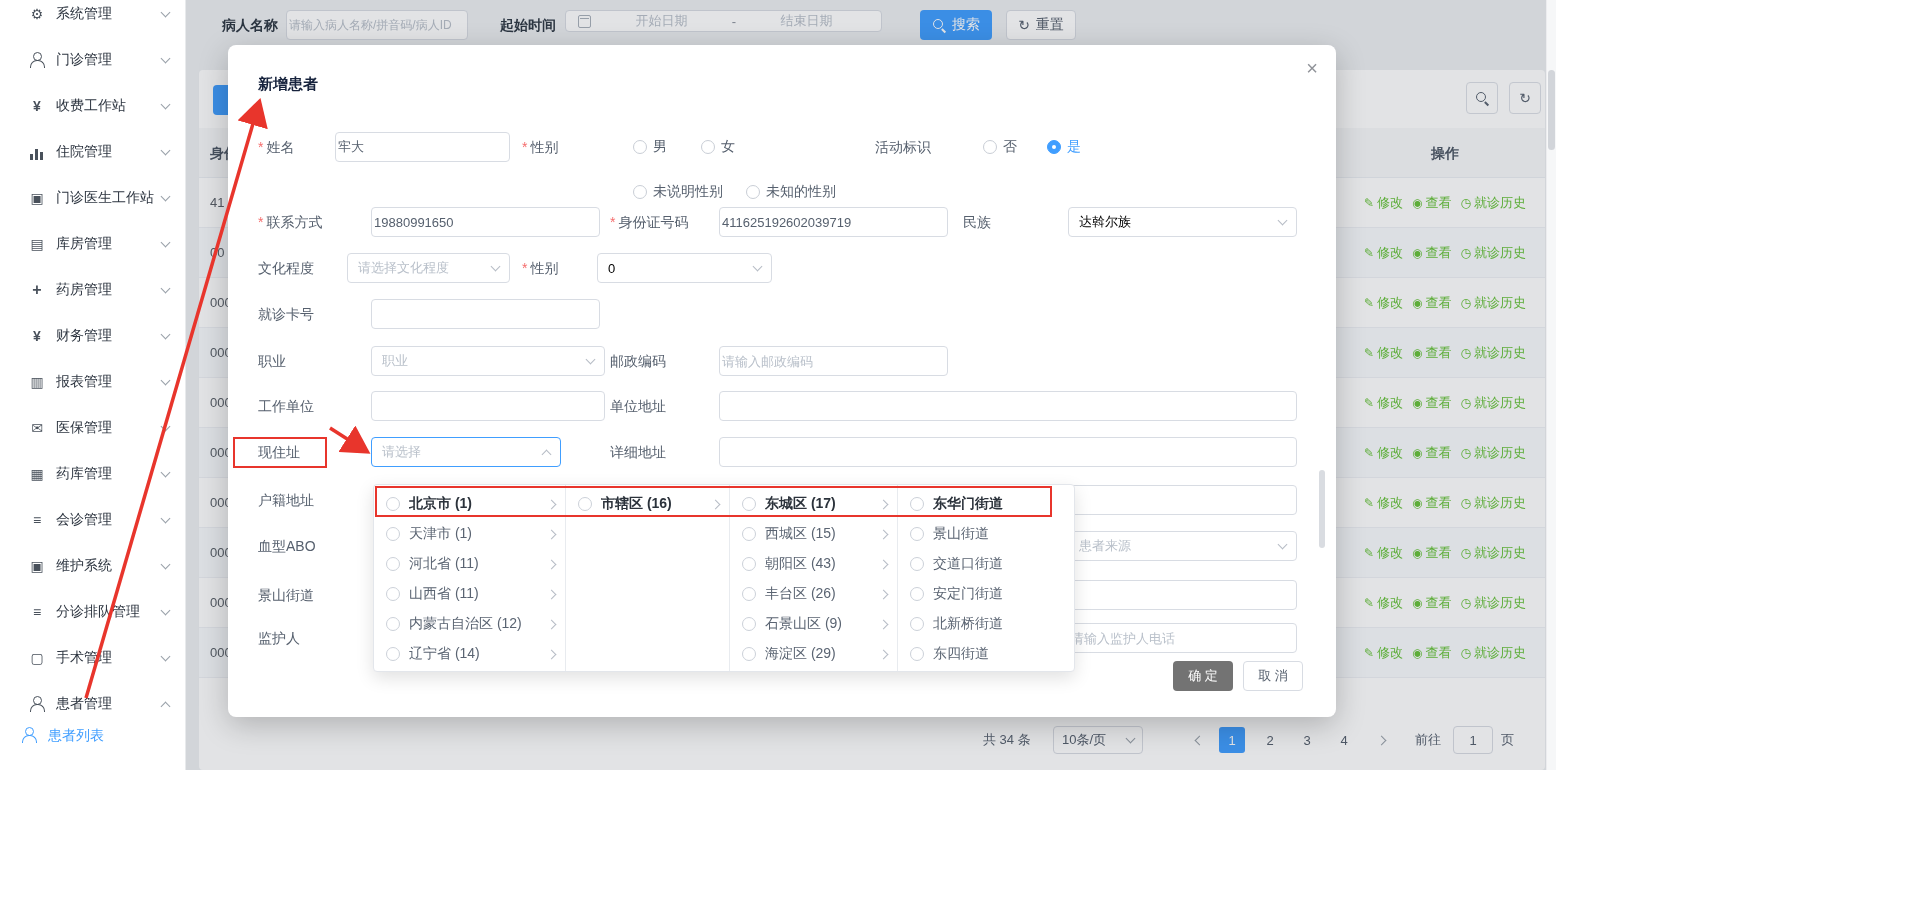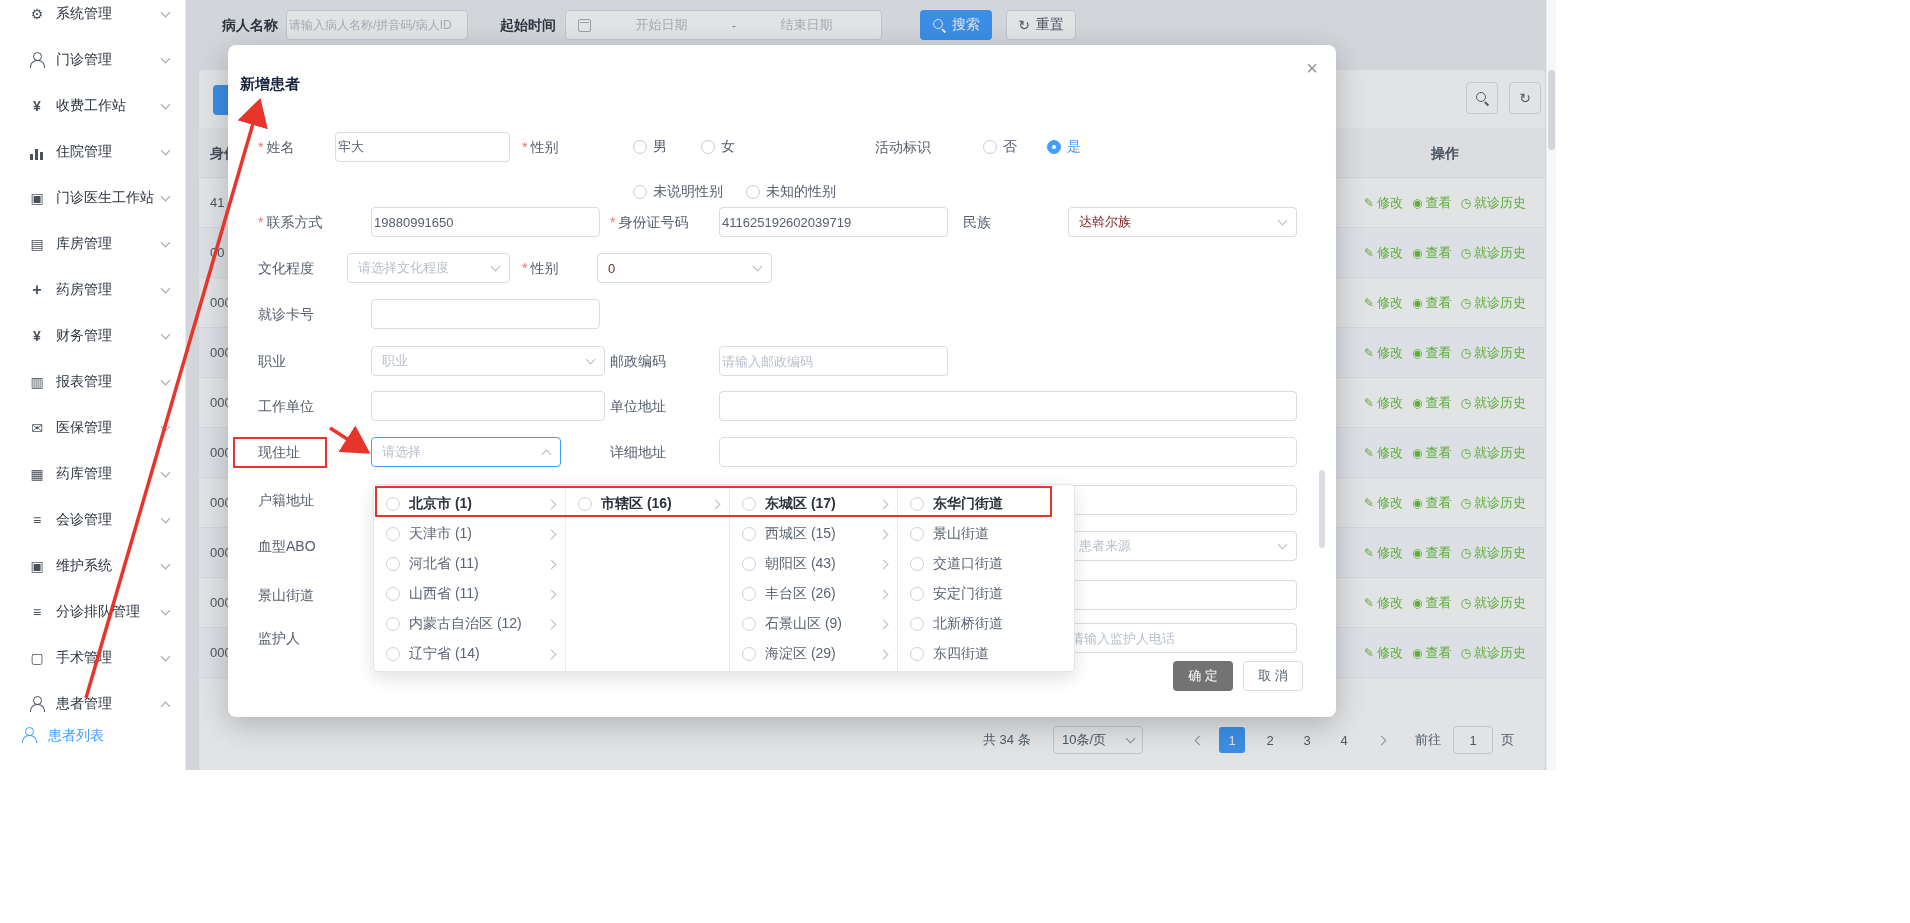--- a/index.html
+++ b/index.html
@@ -24,34 +24,34 @@
 .ic-bars{background-image:linear-gradient(currentColor,currentColor),linear-gradient(currentColor,currentColor),linear-gradient(currentColor,currentColor);background-repeat:no-repeat;background-size:3px 6px,3px 11px,3px 8px;background-position:2px bottom,7px bottom,12px bottom}
 .ic-plus{font-weight:700;font-size:16px}
 .ic-yen{font-weight:700}
 
 .main{position:absolute;left:186px;top:0;width:1370px;height:770px}
 .flabel,.s-label{white-space:nowrap}
 .s-label{position:absolute;height:30px;line-height:30px;font-weight:700;color:#2f3944;font-size:14px}
 .inp{position:absolute;height:30px;border:1px solid #d8dce3;border-radius:4px;background:#fff;font-size:13px;color:#56606e;padding:0 2px;font-family:Liberation Sans, sans-serif;outline:none}
 .inp::placeholder{color:#b9c0ca}
 .sel{position:absolute;height:30px;border:1px solid #d8dce3;border-radius:4px;background:#fff;font-size:13px;display:flex;align-items:center;justify-content:space-between;padding:0 10px;cursor:pointer}
-.sel .val{color:#7f1d1d;white-space:nowrap;overflow:hidden}
+.sel .val{color:#000000;white-space:nowrap;overflow:hidden}
 .sel .ph{color:#b9c0ca;white-space:nowrap;overflow:hidden}
 .sel .chev{border-color:#b6bcc5}
 .sel.focused{border-color:#409EFF}
 .btn{position:absolute;height:30px;border-radius:4px;display:flex;align-items:center;justify-content:center;gap:6px;font-size:14px;cursor:pointer;border:1px solid transparent}
 .btn.primary{background:#409EFF;color:#fff}
 .btn.plain{background:#fff;border-color:#d8dce3;color:#56606e}
 .ic-search{position:relative;width:14px;height:14px;display:inline-block;flex:none}
 .ic-search::before{content:"";position:absolute;left:1px;top:1px;width:8px;height:8px;border:1.5px solid currentColor;border-radius:50%}
 .ic-search::after{content:"";position:absolute;left:10px;top:10px;width:5px;height:1.5px;background:currentColor;transform:rotate(45deg);transform-origin:left center}
 .ic-refresh{font-size:14px;line-height:14px}
 .ic-cal{width:13px;height:13px;border:1.5px solid #a9b1bb;border-radius:2px;position:relative;flex:none}
 .ic-cal::before{content:"";position:absolute;left:1px;right:1px;top:2px;height:1.5px;background:#a9b1bb}
-.datebox{position:absolute;height:30px;background:#fff;border:1px solid #d8dce3;border-radius:4px;display:flex;align-items:center;padding:0 12px;gap:8px}
+.datebox{position:absolute;height:22px;background:#fff;border:1px solid #d8dce3;border-radius:4px;display:flex;align-items:center;padding:0 12px;gap:8px}
 .datebox .dph{flex:1;text-align:center;color:#b9c0ca;font-size:13px}
 .datebox .dsep{color:#8a919c;font-size:13px}
 
 .card{position:absolute;left:13px;top:70px;width:1346px;height:700px;background:#fff;border-radius:4px}
 .icon-btn{position:absolute;width:32px;height:32px;border:1px solid #dcdfe6;border-radius:4px;background:#fff;color:#5a6472;display:flex;align-items:center;justify-content:center;cursor:pointer}
 .t-head{position:absolute;left:0;top:58px;width:100%;height:50px;background:#f7f8fa;border-bottom:1px solid #ebeef3}
 .t-head .hcell{position:absolute;top:0;height:50px;line-height:50px;font-weight:700;color:#4e5866;font-size:14px}
 .t-row{position:absolute;left:0;width:100%;height:50px;border-bottom:1px solid #eef1f5}
 .t-row.alt{background:#f8fbfd}
 .t-id{position:absolute;left:11px;top:0;height:50px;line-height:50px;font-size:13px;color:#5a6068;white-space:nowrap}
@@ -62,21 +62,21 @@
 .t-foot{position:absolute;left:0;top:650px;width:100%;height:40px;background:#fff}
 .pg-txt{position:absolute;top:0;height:40px;line-height:40px;color:#5a6472;font-size:13px;white-space:nowrap}
 .pg-sel{position:absolute;top:6px;height:28px;width:90px;border:1px solid #d8dce3;border-radius:4px;background:#fff;display:flex;align-items:center;justify-content:space-between;padding:0 8px;font-size:13px;color:#56606e;cursor:pointer}
 .pg-btn{position:absolute;top:7px;width:26px;height:26px;border-radius:3px;display:flex;align-items:center;justify-content:center;font-size:13px;color:#56606e;cursor:pointer}
 .pg-btn.active{background:#409EFF;color:#fff}
 .pg-nav{position:absolute;top:7px;width:20px;height:26px;display:flex;align-items:center;justify-content:center;cursor:pointer}
 .pg-input{position:absolute;top:6px;width:40px;height:28px;border:1px solid #d8dce3;border-radius:4px;text-align:center;font-size:13px;color:#56606e;outline:none;font-family:inherit}
 
 .dim{position:absolute;left:186px;top:0;width:1370px;height:770px;background:rgba(33,41,52,0.13);z-index:7}
 .modal{position:absolute;left:228px;top:45px;width:1108px;height:672px;background:#fff;border-radius:8px;box-shadow:0 8px 30px rgba(0,0,0,0.22);z-index:10}
-.m-title{position:absolute;left:12px;top:30px;font-size:15px;font-weight:700;color:#17233d}
+.m-title{position:absolute;left:30px;top:30px;font-size:15px;font-weight:700;color:#17233d}
 .m-close{position:absolute;right:18px;top:12px;font-size:20px;color:#909399;cursor:pointer}
 .flabel{position:absolute;height:30px;line-height:30px;font-size:14px;color:#56606e}
 .req{color:#f56c6c;font-style:normal;margin-right:3px}
 .radio{display:inline-flex;align-items:center;gap:6px;color:#56606e;font-size:14px;cursor:pointer;white-space:nowrap}
 .radio .dot{width:14px;height:14px;border:1px solid #c9ced6;border-radius:50%;background:#fff;flex:none;position:relative}
 .radio.checked{color:#409EFF}
 .radio.checked .dot{background:#409EFF;border-color:#409EFF}
 .radio.checked .dot::after{content:"";position:absolute;left:4px;top:4px;width:4px;height:4px;border-radius:50%;background:#fff}
 .rgroup{position:absolute;height:30px;display:flex;align-items:center}
 .m-btn{position:absolute;width:60px;height:30px;border-radius:4px;display:flex;align-items:center;justify-content:center;font-size:13px;cursor:pointer}

